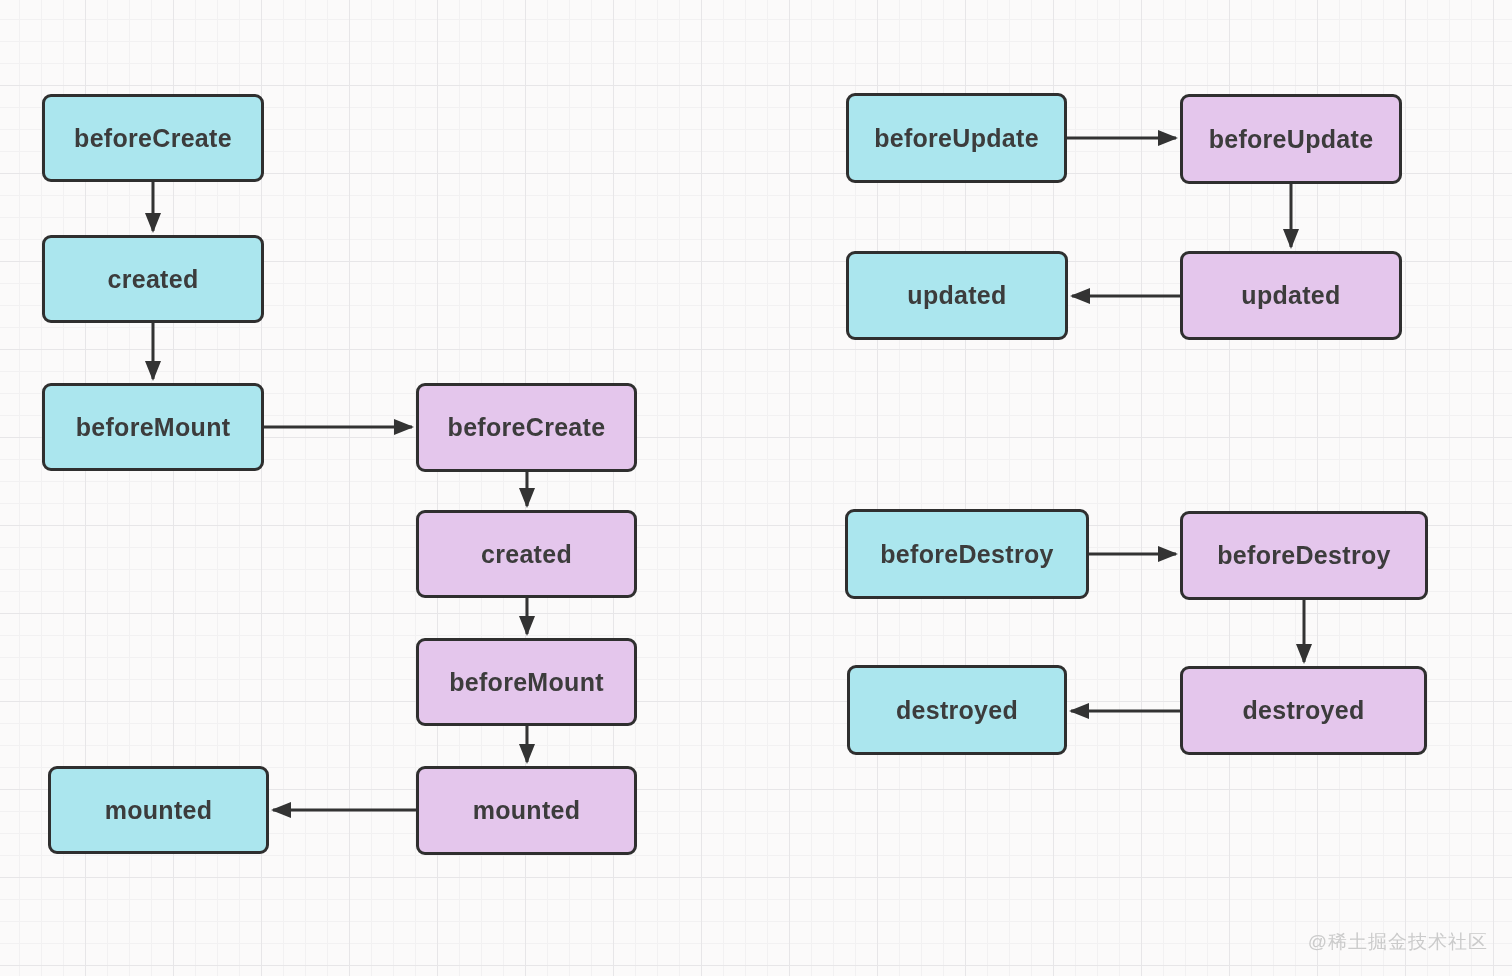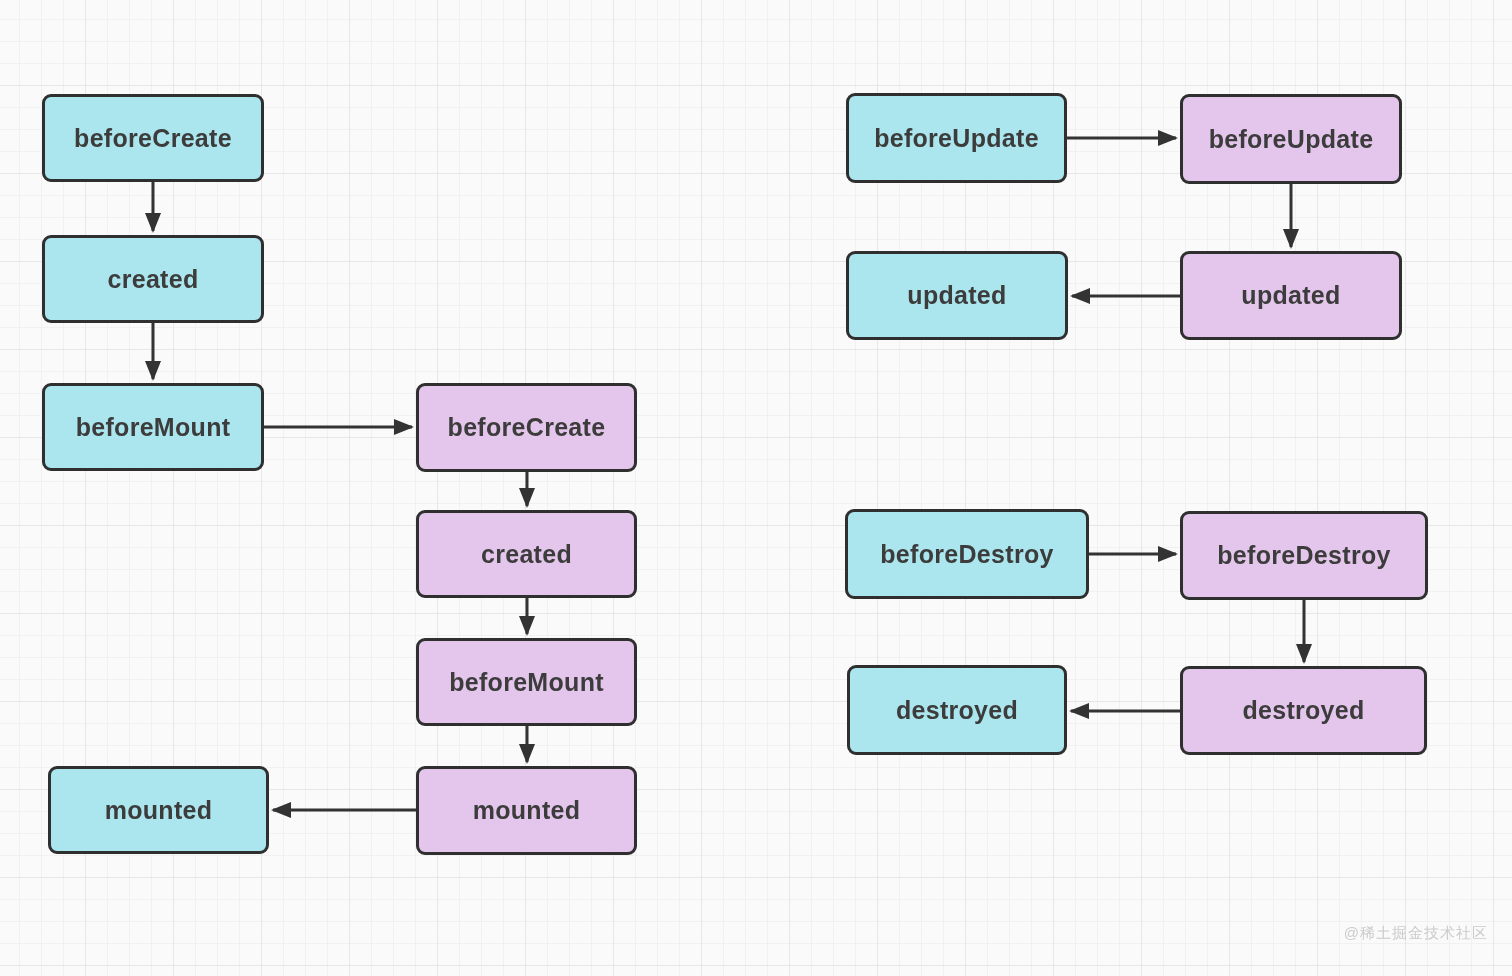--- a/index.html
+++ b/index.html
@@ -37,23 +37,23 @@
     letter-spacing:0.3px;
     z-index:2;
   }
   .node.parent{background:var(--parent-node-fill);}
   .node.child{background:var(--child-node-fill);}
   svg.edges{
     position:absolute;left:0;top:0;z-index:3;pointer-events:none;
   }
   svg.edges line{stroke:var(--arrow);stroke-width:3;}
   .watermark{
-    position:absolute;right:24px;bottom:33px;
+    position:absolute;right:24px;bottom:21px;
     color:var(--watermark-text);
-    font-size:15px;letter-spacing:1px;
+    font-size:19px;letter-spacing:1px;
     z-index:4;
   }
 </style>
 </head>
 <body>
 
 <div class="canvas">
 
   <svg class="edges" width="1512" height="976" viewBox="0 0 1512 976">
     <defs>

